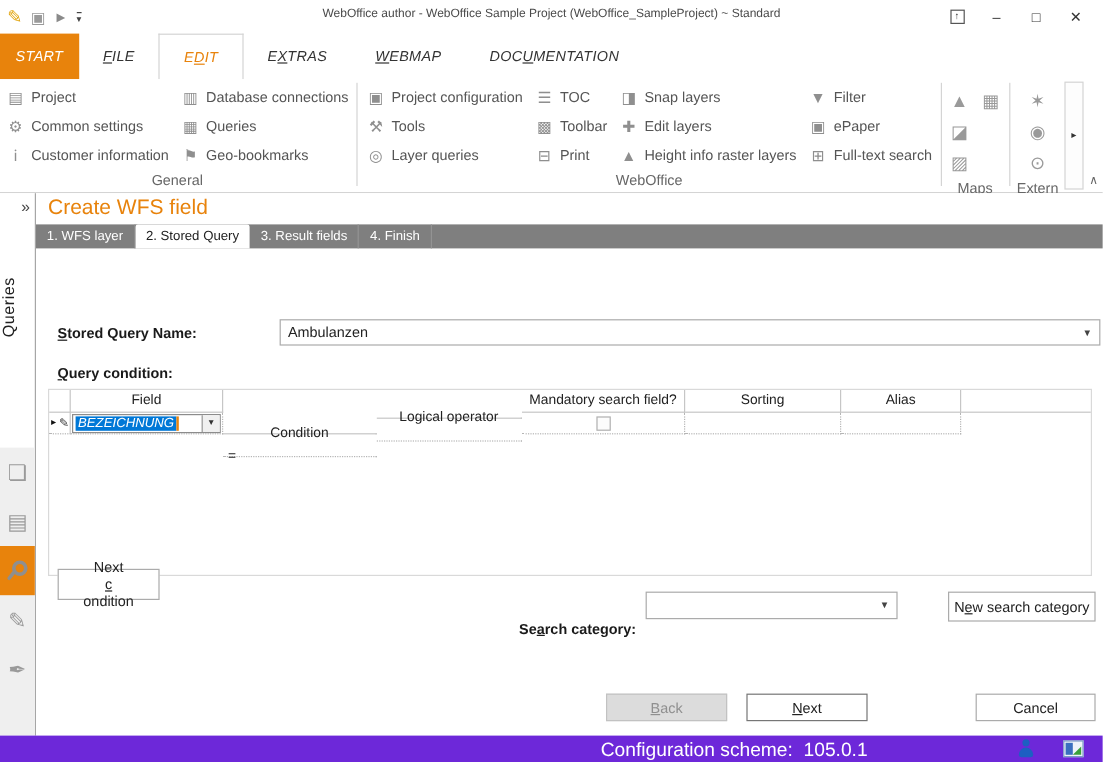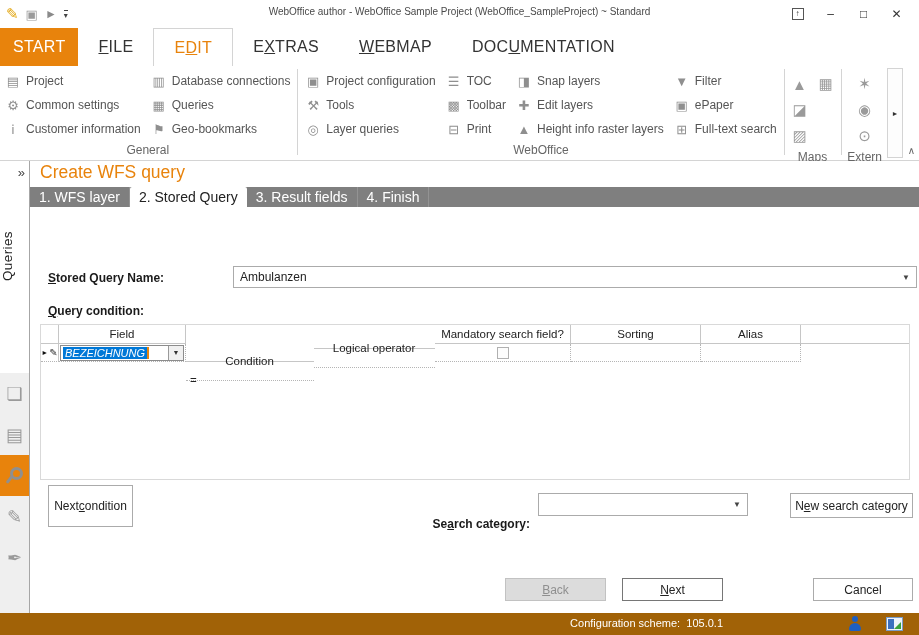--- a/index.html
+++ b/index.html
@@ -14,21 +14,21 @@
   .qat-save { color:#9a9a9a; font-size:13px; }
   .qat-run { color:#8a8a8a; font-size:12px; }
   .qat-opts { color:#444; font-size:8px; border-top:1px solid #444; line-height:7px; padding-top:1px; }
   .title-text { position:absolute; left:0; right:0; top:6px; text-align:center; font-size:10px; color:#4a4a4a; }
   .win-controls { position:absolute; right:8px; top:0; height:28px; display:flex; align-items:center; gap:4px; }
   .win-btn { width:29px; height:20px; display:flex; align-items:center; justify-content:center; font-size:12px; color:#333; }
   .pin-btn span { border:1px solid #555; font-size:8px; padding:0 3px 1px 3px; line-height:9px; }
 
   
   .tabrow { position:absolute; top:28px; left:0; right:0; height:38px; background:#fff; display:flex; }
-  .rtab { padding:0 20px; display:flex; align-items:center; font-size:16px; color:#333; letter-spacing:.3px; }
+  .rtab { padding:0 20px; display:flex; align-items:center; font-size:12px; color:#333; letter-spacing:.3px;font-style:italic; }
   .rtab.start { background:#e8830c; color:#fff; padding:0 13px; }
   .rtab.active { border:1px solid #d4d4d4; border-bottom:none; color:#e8830c; background:#fff; }
   .mn { text-decoration:underline; }
 
   
   .ribbon { position:absolute; top:66px; left:0; right:0; height:95px; background:#fff;
     border-bottom:1px solid #d4d4d4; display:flex; align-items:stretch; }
   .rgroup { display:flex; flex-direction:column; padding-top:3px; }
   .rcols { display:flex; flex:1; }
   .rcol { display:flex; flex-direction:column; }
@@ -51,21 +51,21 @@
     writing-mode:vertical-rl; transform:rotate(180deg); font-size:13.5px; color:#222; letter-spacing:.4px; }
   .rail-icons { position:absolute; top:212px; left:0; right:0; bottom:0; background:#efefef; display:flex; flex-direction:column; }
   .rail-btn { height:41px; display:flex; align-items:center; justify-content:center; color:#9a9a9a; font-size:18px; }
   .rail-btn.active { background:#e8830c; }
   .mag { width:13px; height:13px; border:3px solid #8f8f8f; border-radius:50%; position:relative; margin:-4px 0 0 4px; }
   .mag::after { content:""; position:absolute; width:3px; height:9px; background:#8f8f8f; left:-5px; bottom:-7px; transform:rotate(38deg); border-radius:2px; }
 
   .content { flex:1; position:relative; background:#fff; }
   .page-title { position:absolute; left:10px; top:1px; font-size:17.5px; color:#e8830c; }
   .steps { position:absolute; left:0; right:0; top:26px; height:20px; background:#7f7f7f; display:flex; }
-  .step { display:flex; align-items:center; padding:0 9px; font-size:14px; color:#fff; border-right:1px solid #939393; }
+  .step { display:flex; align-items:center; padding:0 9px; font-size:11px; color:#fff; border-right:1px solid #939393; }
   .step.active { background:#fff; color:#222; border-right:none; border-radius:2px 2px 0 0; }
 
   .flabel { position:absolute; font-size:12px; font-weight:bold; color:#1a1a1a; }
   .combo { position:absolute; border:1px solid #ababab; background:#fff; display:flex; align-items:center; font-size:12px; color:#222; padding:0 6px; }
   .combo .arrow { margin-left:auto; font-size:8px; color:#444; }
 
   .qtable { position:absolute; left:10px; top:163px; width:870px; height:156px; border:1px solid #d9d9d9; background:#fff; }
   .thead { display:flex; height:19px; font-size:11.5px; color:#222; }
   .th { display:flex; align-items:center; justify-content:center; border-right:1px solid #c6c6c6; border-bottom:1px solid #c6c6c6; }
   .th.filler { flex:1; border-right:none; }
@@ -83,21 +83,21 @@
   .td.cond { padding-left:4px; }
   .td.mand { justify-content:center; }
   .cbx { width:12px; height:12px; border:1px solid #b0b0b0; background:#fcfcfc; }
 
   .btn { position:absolute; background:#fff; border:1px solid #ababab; font-size:12px; color:#222;
     display:flex; align-items:center; justify-content:center; cursor:default; }
   .btn.disabled { background:#dcdcdc; color:#8f8f8f; border-color:#c2c2c2; }
   .btn.default { border-color:#767676; }
 
   
-  .statusbar { position:absolute; left:0; right:0; bottom:0; height:22px; background:#a16207; color:#fff; font-size:11px; }
+  .statusbar { position:absolute; left:0; right:0; bottom:0; height:22px; background:#6d28d9; color:#fff; font-size:16px; }
   .status-text { position:absolute; right:196px; top:4px; }
   .person-icon { position:absolute; right:57px; top:3px; width:14px; height:16px; }
   .person-icon::before { content:""; position:absolute; left:4px; top:0; width:6px; height:6px; border-radius:50%; background:#1d5fc2; }
   .person-icon::after { content:""; position:absolute; left:1px; top:7px; width:12px; height:8px; border-radius:6px 6px 2px 2px; background:#1d5fc2; }
   .chart-icon { position:absolute; right:16px; top:4px; width:17px; height:14px; background:#eef3fa; border:1px solid #7a9cc6; }
   .chart-icon::before { content:""; position:absolute; left:1px; top:1px; width:6px; height:10px; background:#3a6fbf; }
   .chart-icon::after { content:""; position:absolute; right:1px; bottom:1px; width:0; height:0; border-left:7px solid transparent; border-bottom:7px solid #3aa13a; }
 </style>
 </head>
 <body>
@@ -288,21 +288,21 @@
         <div class="rail-btn">▤</div>
         <div class="rail-btn active">
             <div class="mag"></div>
           </div>
         <div class="rail-btn">✎</div>
         <div class="rail-btn">✒</div>
       </div>
     </div>
 
     <div class="content">
-      <div class="page-title">Create WFS query</div>
+      <div class="page-title">Create WFS field</div>
 
       <div class="steps">
         <div class="step">1. WFS layer</div>
         <div class="step active">2. Stored Query</div>
         <div class="step">3. Result fields</div>
         <div class="step">4. Finish</div>
       </div>
 
       <div class="flabel" style="left:18px; top:110px;"><span></span><span class="mn">S</span><span>tored Query Name:</span></div>
       <div class="combo" style="left:203px; top:105px; width:684px; height:22px;">
@@ -338,21 +338,21 @@
           <div class="td cond w-cond">=</div>
           <div class="td w-logic"></div>
           <div class="td mand w-mand">
             <div class="cbx"></div>
           </div>
           <div class="td w-sort"></div>
           <div class="td w-alias"></div>
         </div>
       </div>
 
-      <div class="btn" style="left:18px; top:324px; width:85px; height:42px;">
+      <div class="btn" style="left:18px; top:313px; width:85px; height:26px;flex-direction:column;">
           <span>Next </span>
           <span class="mn">c</span>
           <span>ondition</span>
         </div>
 
       <div class="flabel" style="left:395px; top:356px; width:105px; text-align:right;"><span>Se</span><span class="mn">a</span><span>rch category:</span></div>
       <div class="combo" style="left:508px; top:332px; width:210px; height:23px;">
         <span></span>
         <span class="arrow">▼</span>
       </div>

